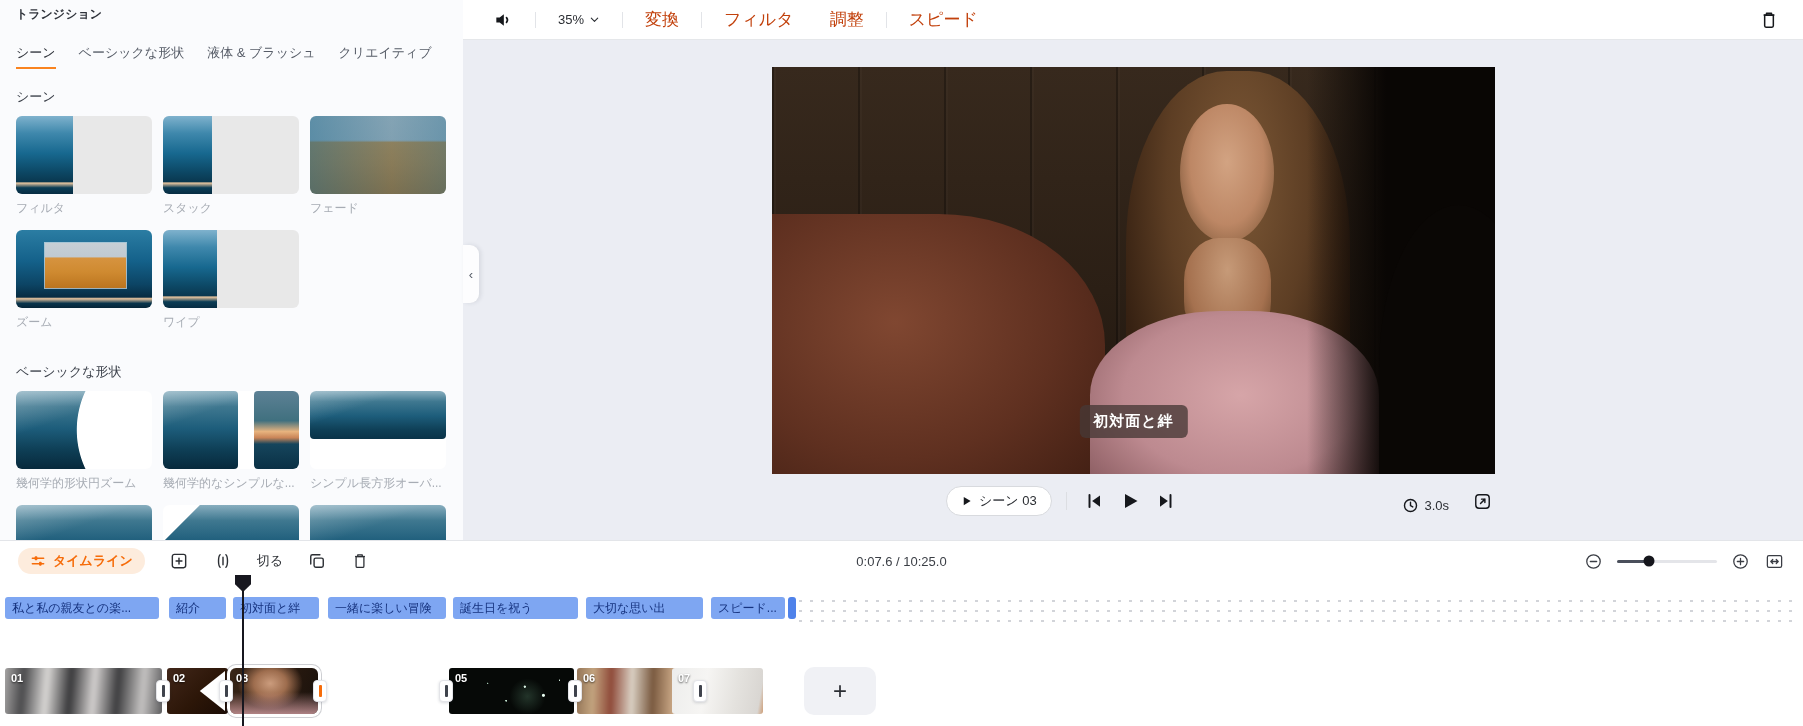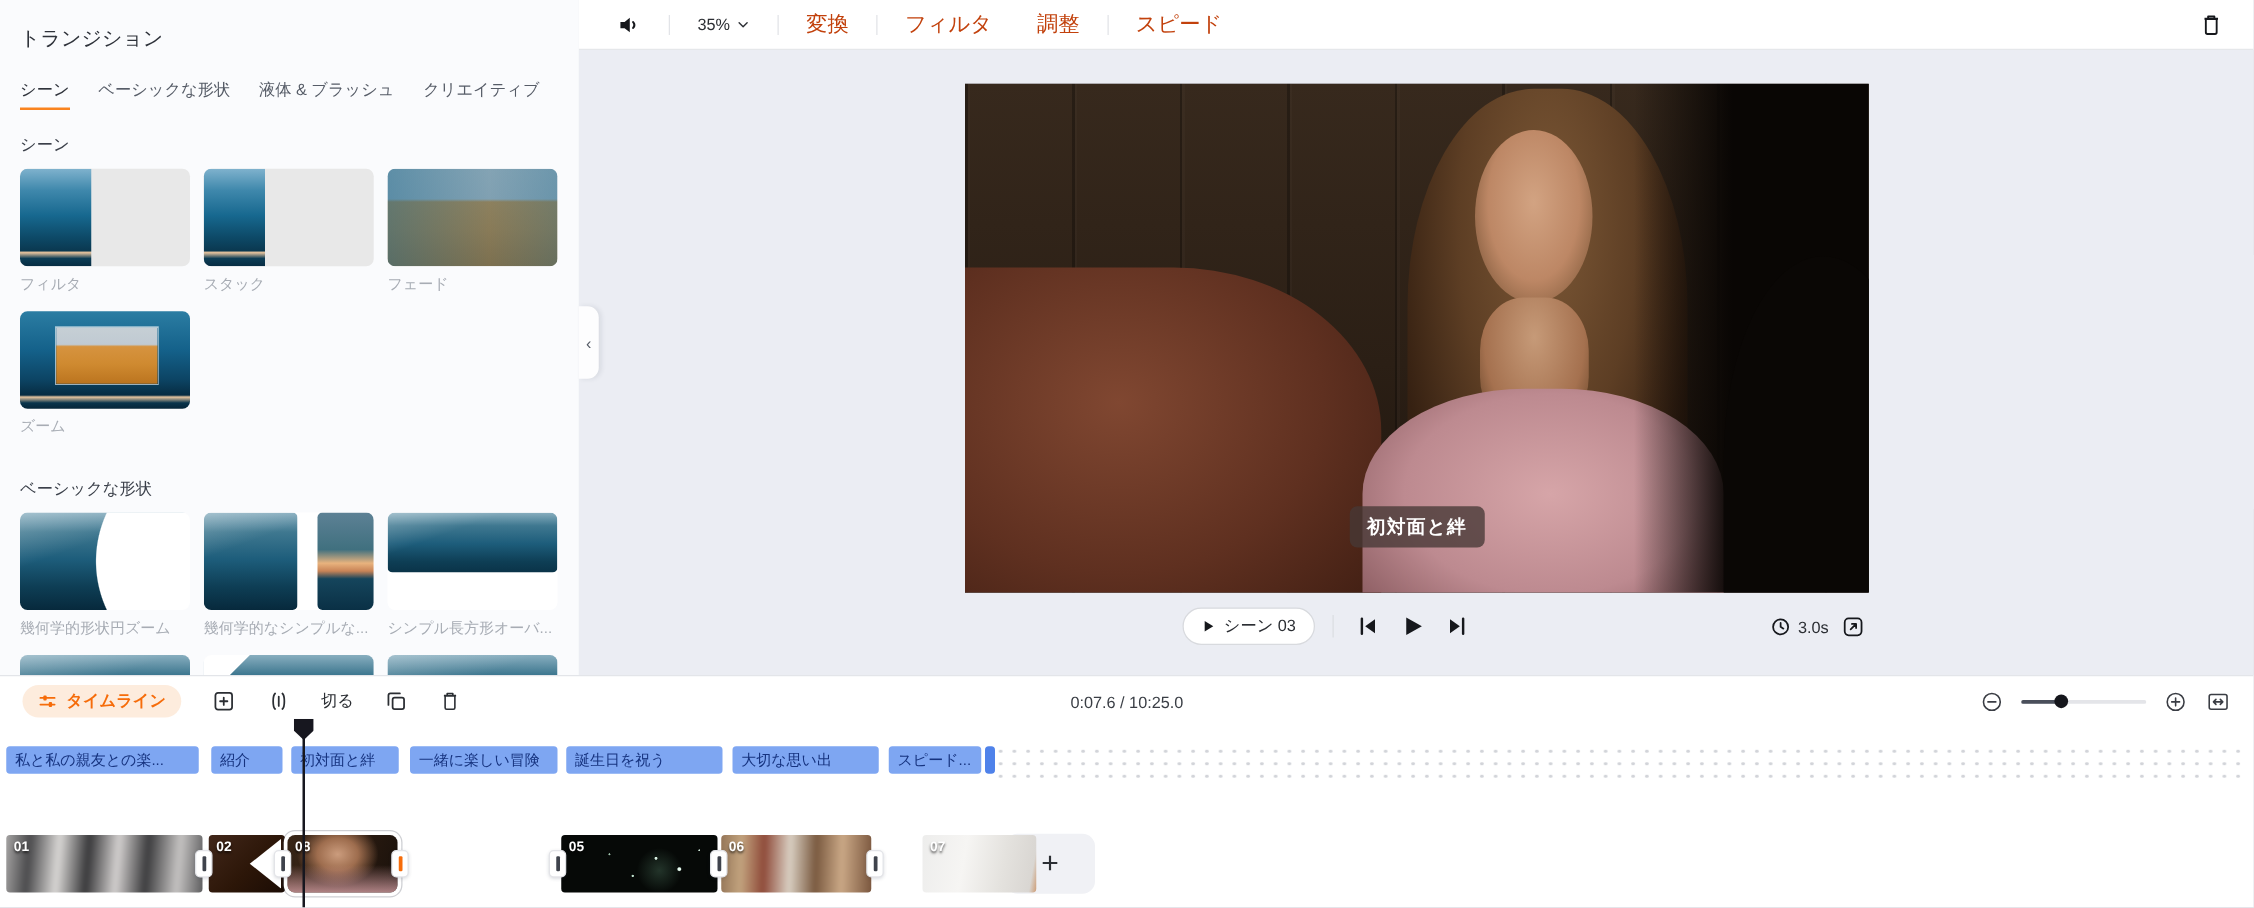--- a/index.html
+++ b/index.html
@@ -2,21 +2,21 @@
 <html><head>
 <meta charset="utf-8">
 <style>
   *{box-sizing:border-box;margin:0;padding:0}
   html,body{background:#d8dade}
   body{font-family:"Liberation Sans","DejaVu Sans",sans-serif;-webkit-font-smoothing:antialiased}
   .app{position:relative;width:1803px;height:726px;background:#ebedf3;overflow:hidden}
 
   
   .panel{position:absolute;left:0;top:0;width:463px;height:540px;background:#fafbfd;overflow:hidden;padding-left:16px;z-index:3}
-  .panel-title{font-size:16px;font-weight:400;color:#2e323a;margin-top:21px}
+  .panel-title{font-size:12px;font-weight:700;color:#2e323a;margin-top:6px}
   .tabs{display:flex;gap:23px;margin-top:21px;font-size:13px;color:#565c67}
   .tab{cursor:pointer;padding-bottom:5px;white-space:nowrap}
   .tab.active{color:#2f333b;border-bottom:2px solid #f9831f}
   .t-section-title{font-size:13px;color:#3b404a;margin:19px 0 10px}
   .t-grid{display:flex;flex-wrap:wrap;column-gap:11px}
   .t-item{width:136px;cursor:pointer}
   .t-art{height:78px;border-radius:6px;position:relative;overflow:hidden;background:#e8e8e8}
   .t-label{font-size:12px;color:#a7acb4;margin:6px 0 13px;white-space:nowrap;overflow:hidden}
   .ocean-strip{position:absolute;top:0;bottom:0;left:0;background:
     linear-gradient(180deg,#7fb2cd 0%,#3f88ac 22%,#17688f 48%,#0d4a68 70%,#0a3850 84%,#e7c49e 86%,#0b3c55 92%,#072c42 100%)}
@@ -87,21 +87,21 @@
   .caption{position:absolute;left:50%;bottom:36px;transform:translateX(-50%);background:rgba(70,56,54,.78);color:#fff;
     font-size:15px;font-weight:700;letter-spacing:1px;padding:7px 14px;border-radius:6px;white-space:nowrap;cursor:pointer}
 
   
   .controls{position:absolute;left:309px;top:445px;width:723px;height:32px;display:flex;align-items:center}
   .scene-pill{margin-left:174px;height:30px;border:1px solid #d8dade;border-radius:16px;background:#fff;display:flex;align-items:center;gap:7px;
     padding:0 14px;font-size:13px;color:#2b2e33;cursor:pointer;white-space:nowrap}
   .ctrl-sep{width:1px;height:18px;background:#dcdee2;margin:0 14px}
   .ctrl-btn{cursor:pointer;display:flex;align-items:center;justify-content:center;width:26px;height:26px}
   .ctrl-btn + .ctrl-btn{margin-left:10px}
-  .right-ctrls{margin-left:auto;display:flex;align-items:center;gap:6px}
+  .right-ctrls{margin-left:auto;display:flex;align-items:flex-end;gap:20px}
   .dur{display:flex;align-items:center;gap:5px;font-size:13px;color:#2b2e33;cursor:pointer}
 
   
   .timeline{position:absolute;left:0;top:540px;right:0;bottom:0;background:#fff;border-top:1px solid #e3e5e9}
   .tl-toolbar{position:absolute;top:6px;left:0;right:0;height:28px;display:flex;align-items:center;padding:0 18px}
   .tl-pill{height:26px;background:#fdecdd;border-radius:14px;display:flex;align-items:center;gap:7px;padding:0 12px;
     color:#f66c0a;font-size:13px;font-weight:700;cursor:pointer;white-space:nowrap}
   .tl-btn{margin-left:24px;cursor:pointer;display:flex;align-items:center;color:#2b2e33}
   .tl-cut{font-size:13px}
   .tl-time{position:absolute;left:50%;transform:translateX(-50%);font-size:13px;color:#3a3e45}
@@ -190,20 +190,26 @@
             <div class="t-item">
               <div class="t-art art-fade"></div>
               <div class="t-label">フェード</div>
             </div>
             <div class="t-item">
               <div class="t-art art-zoom">
                 <div class="inner-rect"></div>
               </div>
               <div class="t-label">ズーム</div>
             </div>
+            <div class="t-item">
+              <div class="t-art art-wipe">
+                <div class="ocean-strip"></div>
+              </div>
+              <div class="t-label">ワイプ</div>
+            </div>
           </div>
         </div>
         <div class="t-section">
           <div class="t-section-title">ベーシックな形状</div>
           <div class="t-grid">
             <div class="t-item">
               <div class="t-art art-circle-zoom"></div>
               <div class="t-label">幾何学的形状円ズーム</div>
             </div>
             <div class="t-item">
@@ -450,21 +456,21 @@
           <div class="vc-num">08</div>
         </div>
         <div class="video-clip" style="left: 449px; width: 125px;">
           <div class="vc-art c5"></div>
           <div class="vc-num">05</div>
         </div>
         <div class="video-clip" style="left: 577px; width: 120px;">
           <div class="vc-art c6"></div>
           <div class="vc-num">06</div>
         </div>
-        <div class="video-clip" style="left: 738px; width: 91px; text-align: center;">
+        <div class="video-clip" style="left: 672px; width: 91px; text-align: center;">
           <div class="vc-art c7"></div>
           <div class="vc-num">07</div>
         </div>
         <div class="marker" style="left: 163px;">
           <div class="bar"></div>
         </div>
         <div class="marker" style="left: 226px;">
           <div class="bar"></div>
         </div>
         <div class="marker orange" style="left: 320px;">

